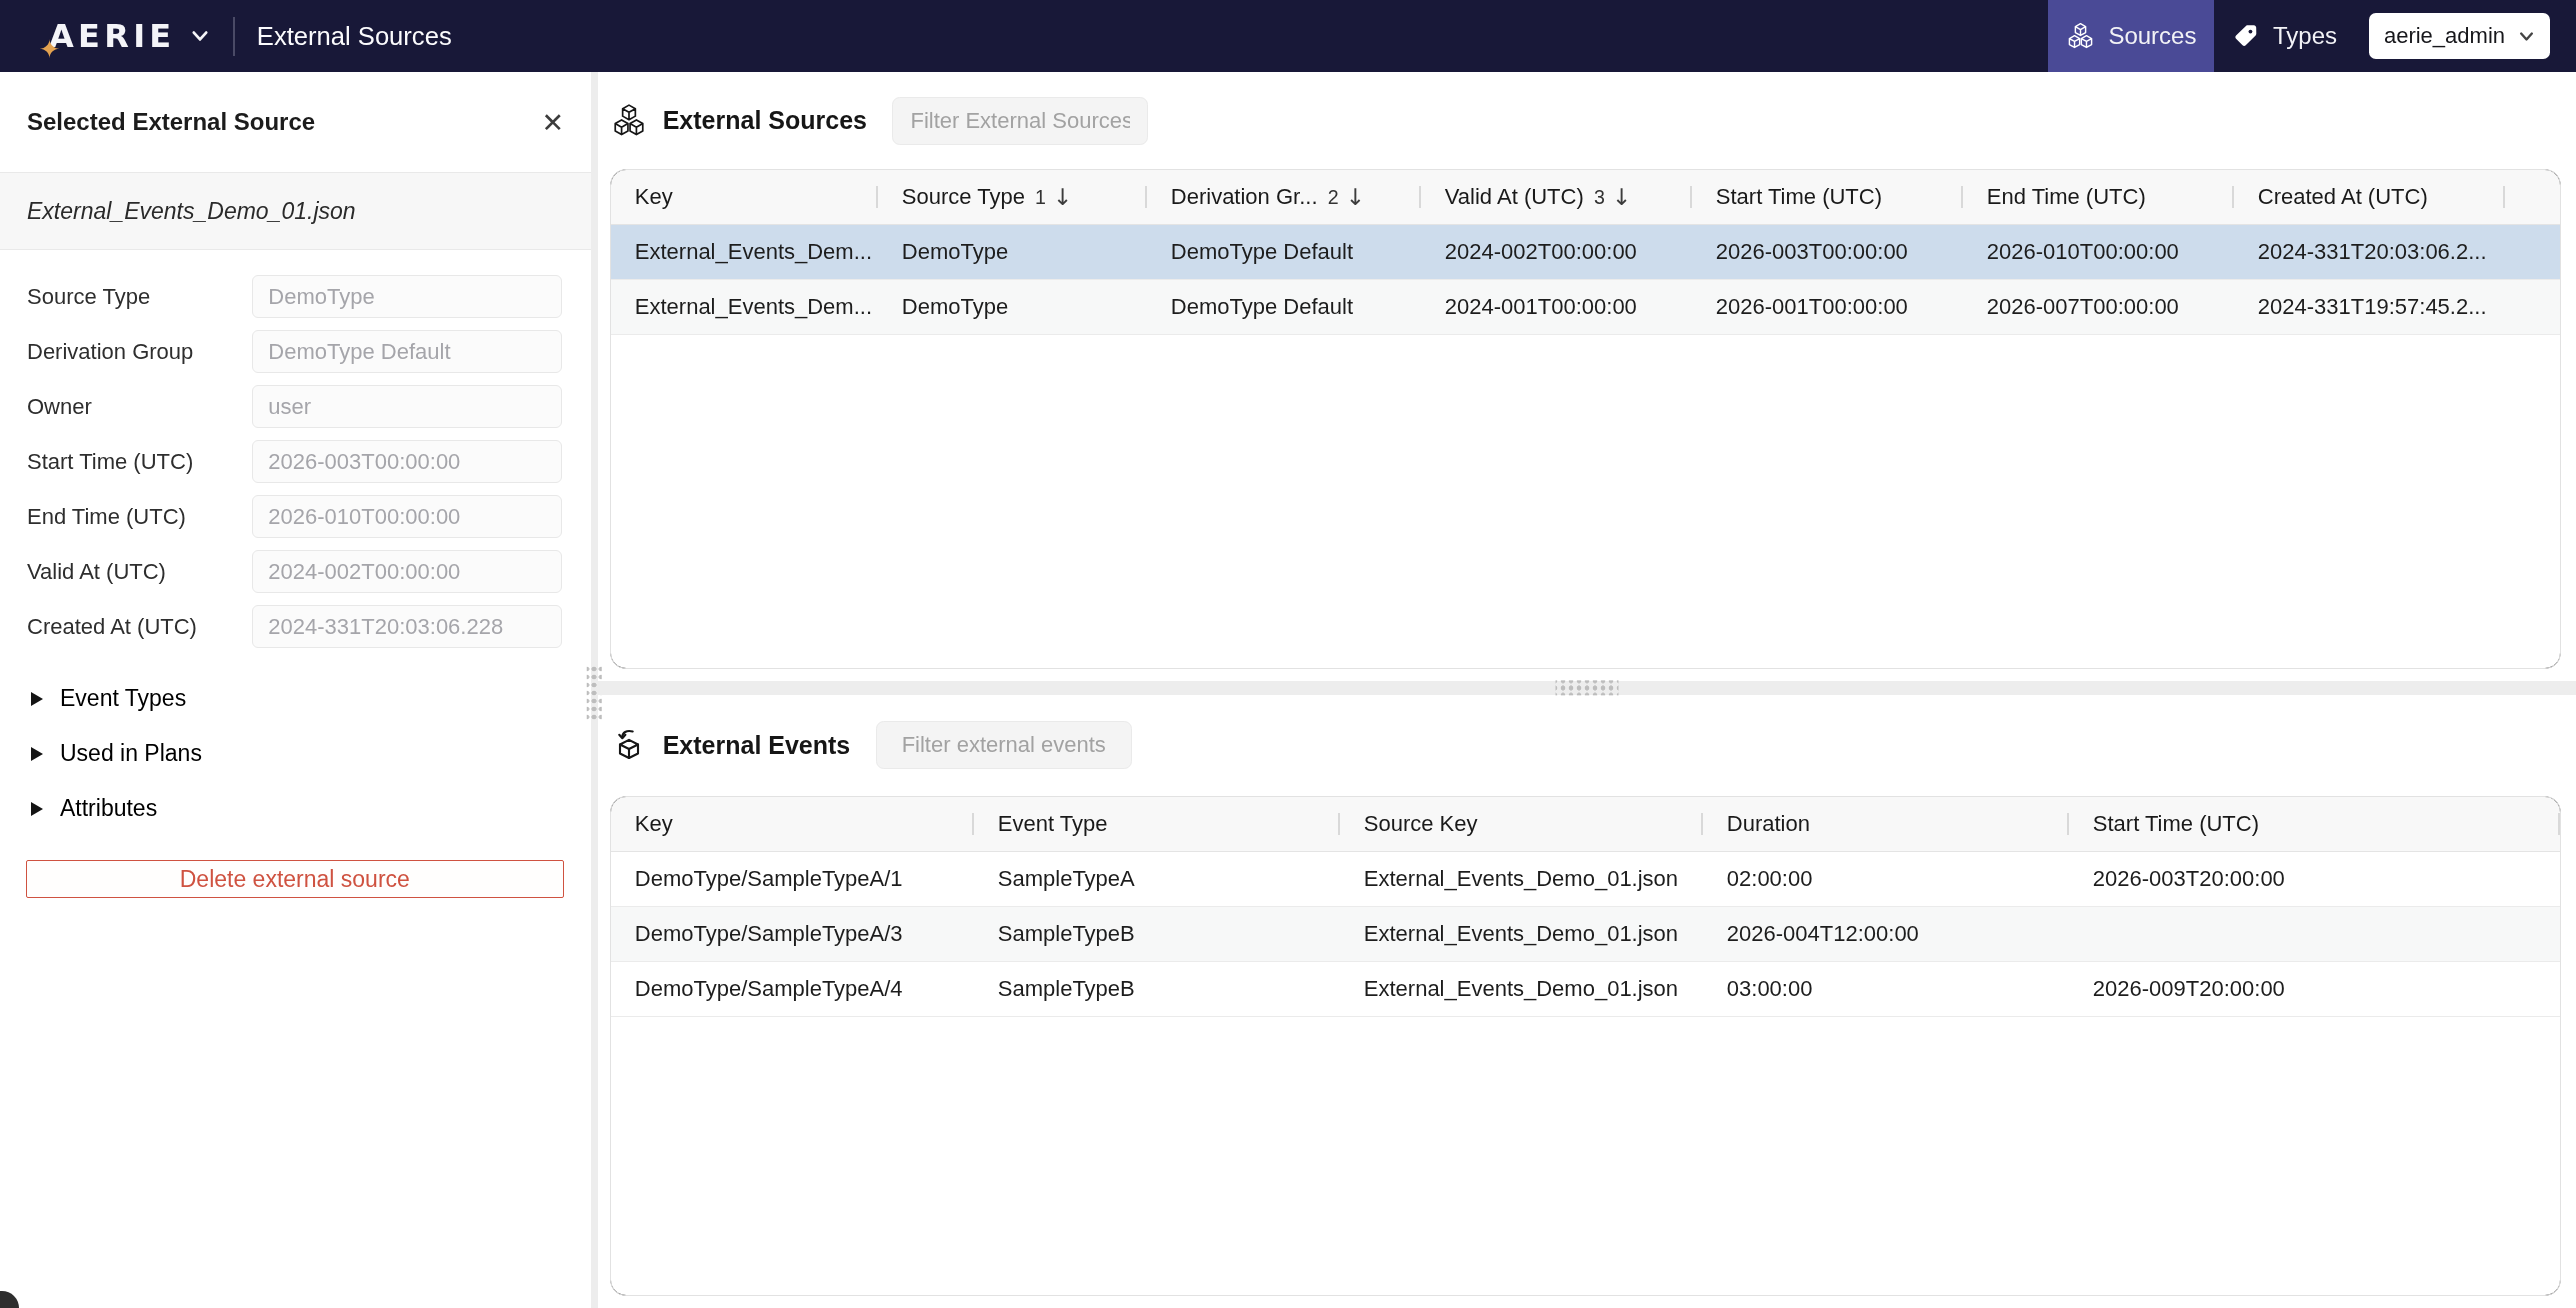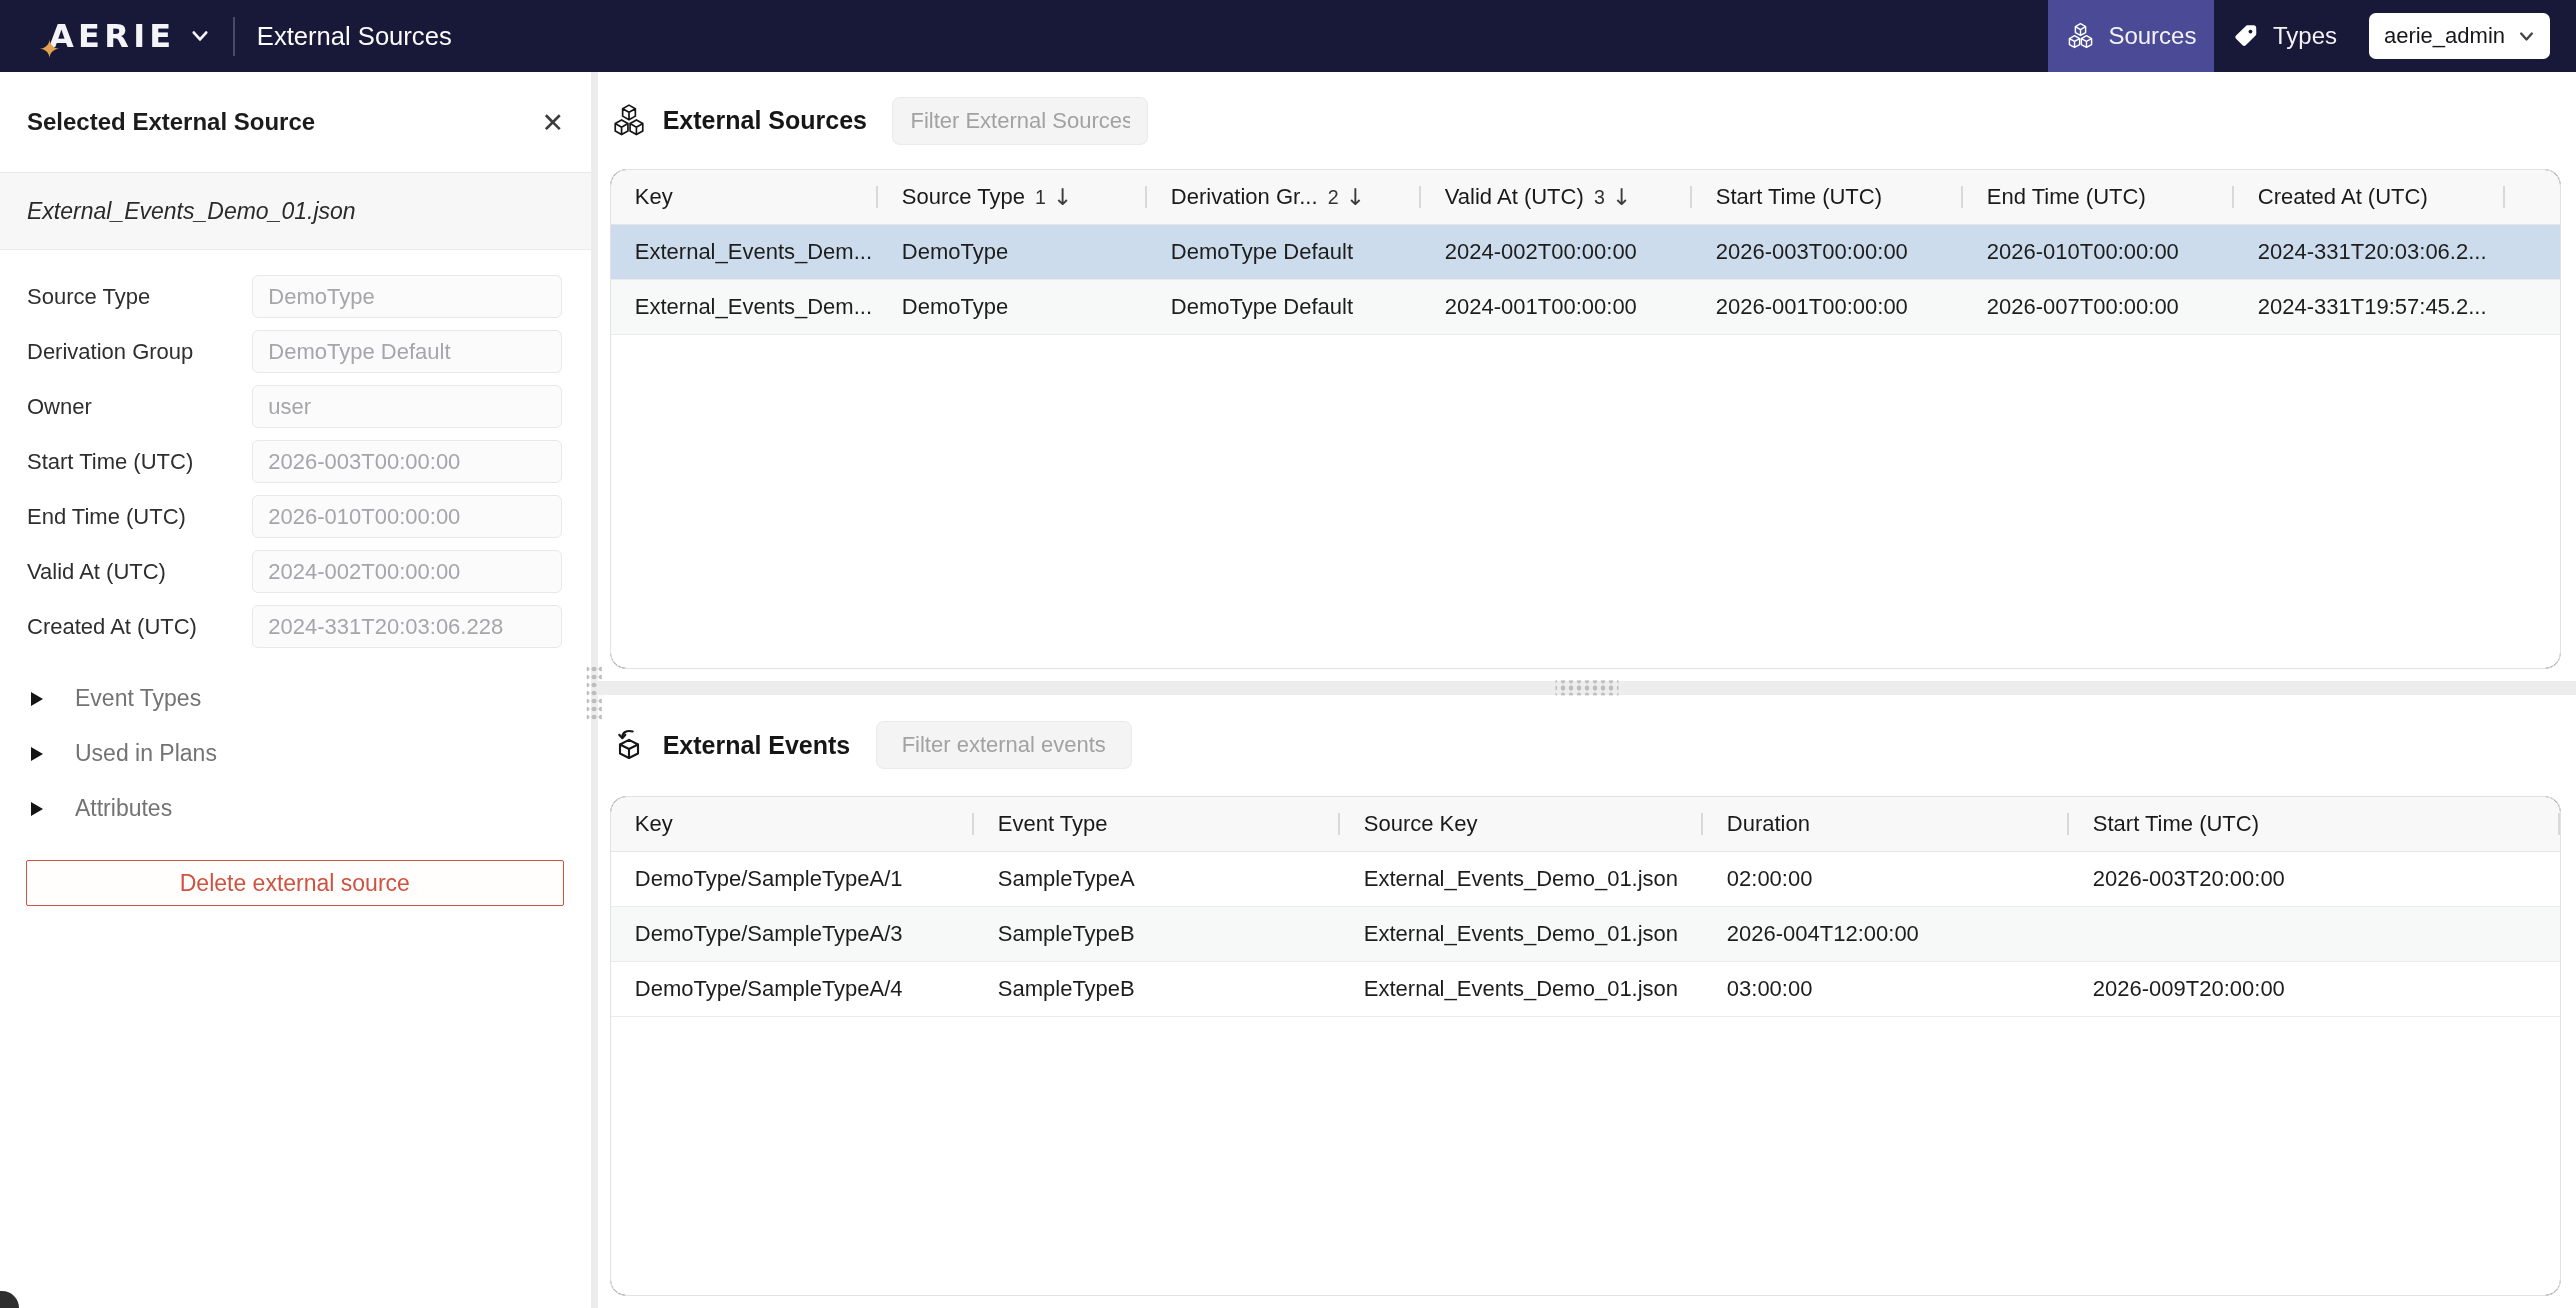--- a/index.html
+++ b/index.html
@@ -64,23 +64,23 @@
     width:310px; height:43px; background:#fbfbfb; border:1.7px solid #e8e8e8;
     border-radius:6px; color:#a5a5aa; font-size:22px; padding:0 15.3px;
     font-family:"Liberation Sans", sans-serif;
   }
   .lp-sections { padding:17px 0 0 31px; }
   .section-row { height:55px; display:flex; align-items:center; gap:17px; cursor:pointer; }
   .tri {
     width:0; height:0; border-left:12.8px solid #141414;
     border-top:7.7px solid transparent; border-bottom:7.7px solid transparent;
   }
-  .section-label { font-size:23px; font-weight:500; color:#737373;margin-left:15px; }
+  .section-label { font-size:23px; font-weight:500; color:#000000; }
   .delete-btn {
-    margin:24px 27px 0 25.6px; height:46px; border:1.7px solid #cf5240; color:#cf5240;
+    margin:24px 27px 0 25.6px; height:38px; border:1.7px solid #cf5240; color:#cf5240;
     background:#fffefd; border-radius:2px; font-size:23px; cursor:pointer;
     font-family:"Liberation Sans", sans-serif;
   }
 
   
   .v-splitter { width:6.8px; background:#ededed; position:relative; cursor:col-resize; }
   .v-handle {
     position:absolute; left:50%; transform:translateX(-50%); top:592px;
     width:14.5px; height:58px;
     background-image:radial-gradient(circle, #bdbdbd 2.2px, transparent 2.6px);

